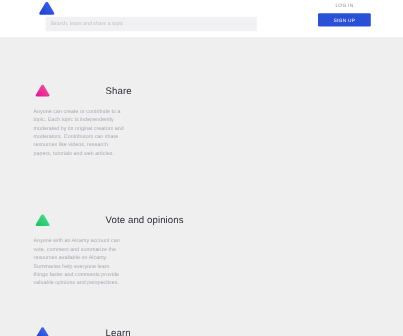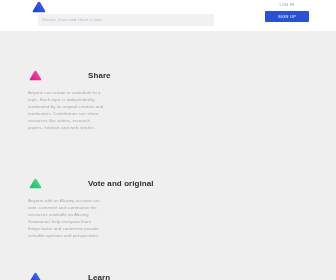--- a/index.html
+++ b/index.html
@@ -124,21 +124,21 @@
     height: 13px;
     display: flex;
     align-items: center;
     justify-content: center;
     flex: 0 0 auto;
   }
   .section-icon svg { display: block; }
   .section-title {
     font-size: 8px;
     line-height: 10px;
-    font-weight: bold;
+    font-weight: normal;
     color: #2e2e33;
     letter-spacing: 0.01em;
     white-space: nowrap;
     padding-left: 40px;
   }
   .section-body {
     font-size: 4.4px;
     line-height: 7.1px;
     color: #a8a8b0;
     letter-spacing: 0.01em;
@@ -204,21 +204,21 @@
           <svg width="13" height="11" viewBox="0 0 28 24">
             <defs>
               <linearGradient id="gradVote" x1="0" y1="1" x2="1" y2="0">
                 <stop offset="0%" stop-color="#13c05f"></stop>
                 <stop offset="100%" stop-color="#4fe392"></stop>
               </linearGradient>
             </defs>
             <path d="M14 1.5 C15.3 1.5 16.2 2.4 16.9 3.6 L26.2 19.4 C27.1 21 26.2 22.6 24.4 22.6 L3.6 22.6 C1.8 22.6 0.9 21 1.8 19.4 L11.1 3.6 C11.8 2.4 12.7 1.5 14 1.5 Z" fill="url(#gradVote)"></path>
           </svg>
         </span>
-        <span class="section-title">Vote and original</span>
+        <span class="section-title">Vote and opinions</span>
       </div>
       <div class="section-body">Anyone with an Alcamy account can vote, comment and summarize the resources available on Alcamy. Summaries help everyone learn things faster and comments provide valuable opinions and perspectives.</div>
     </div>
 
     <div class="section" id="sec-learn">
       <div class="section-head">
         <span class="section-icon">
           <svg width="13" height="11" viewBox="0 0 28 24">
             <defs>
               <linearGradient id="gradLearn" x1="0" y1="1" x2="1" y2="0">

